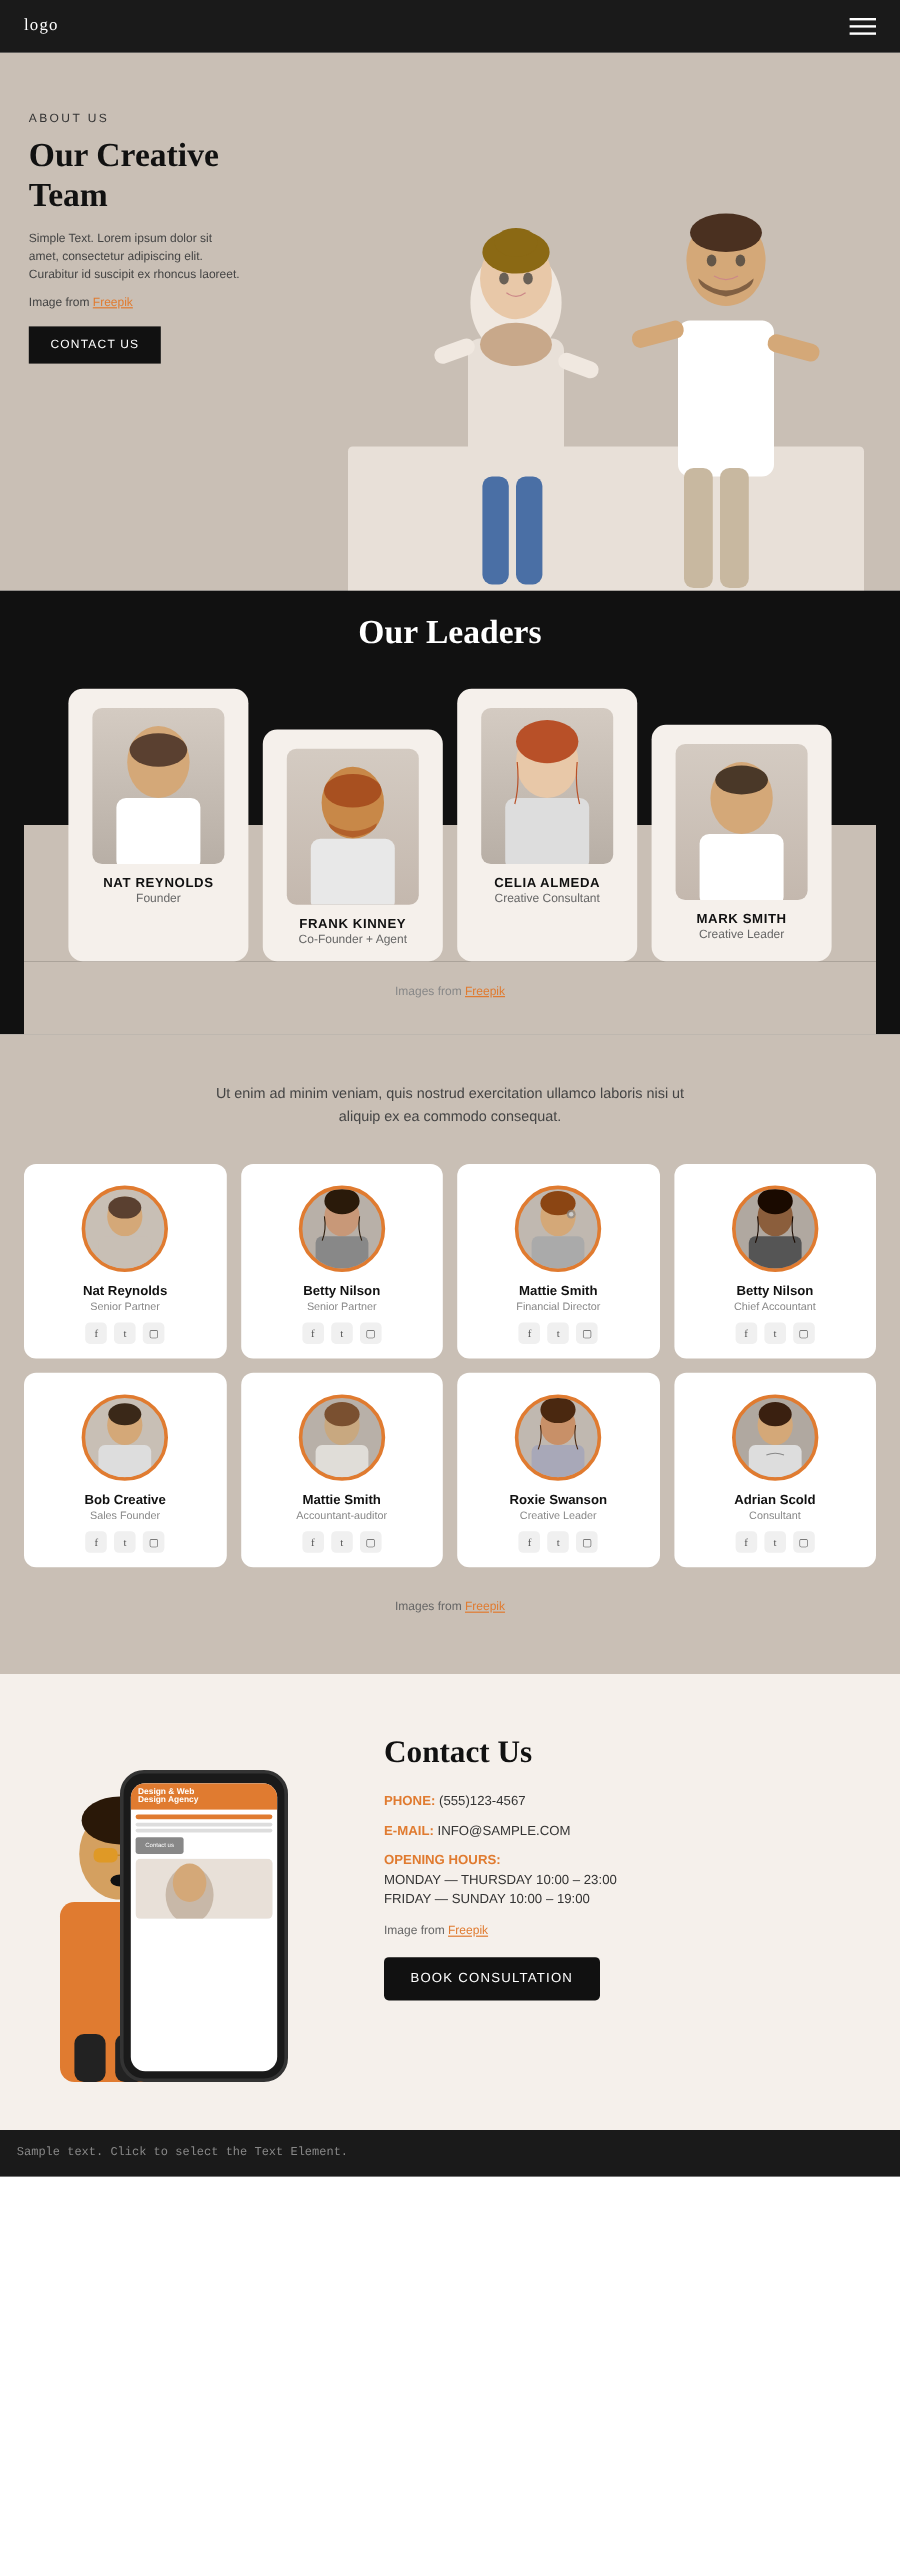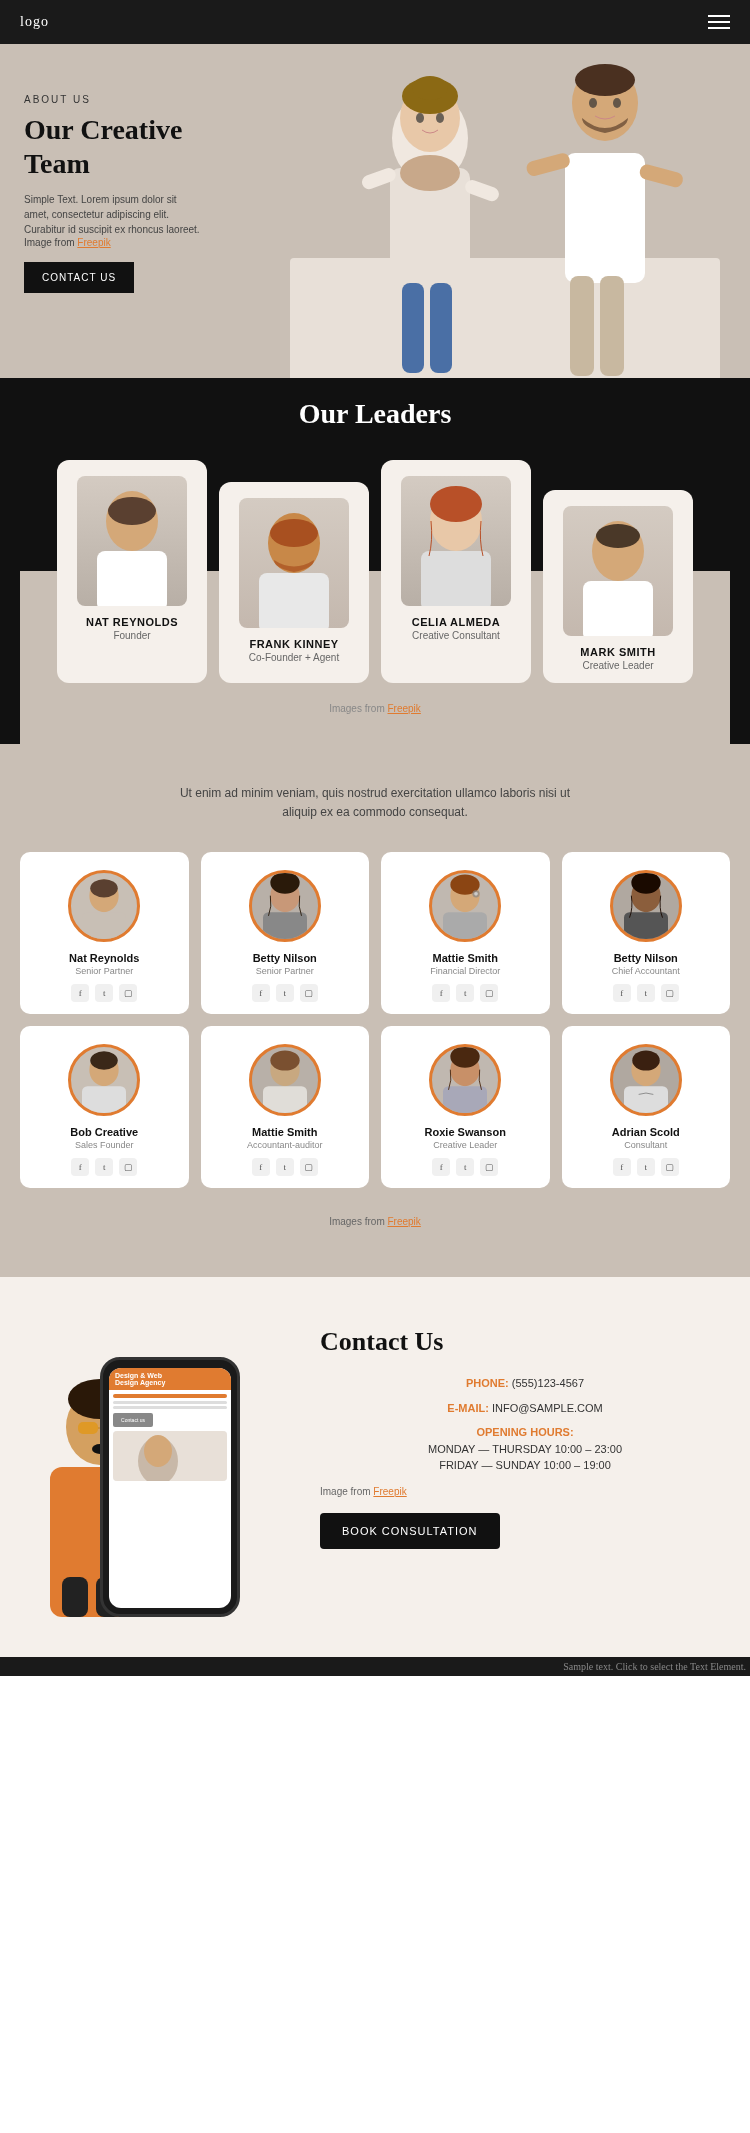--- a/index.html
+++ b/index.html
@@ -15,21 +15,21 @@
       height: 44px;
     }
     .nav-logo { color: #fff; font-size: 14px; letter-spacing: 1px; }
     .nav-menu { display: flex; flex-direction: column; gap: 4px; cursor: pointer; }
     .nav-menu span { display: block; width: 22px; height: 2px; background: #fff; }
 
     
     .hero {
       position: relative;
       background: #c9bfb5;
-      height: 334px;
+      height: 448px;
       overflow: hidden;
       display: flex;
       align-items: flex-end;
     }
     .hero-text {
       position: absolute;
       left: 24px;
       top: 50px;
       z-index: 2;
       max-width: 180px;
@@ -47,20 +47,21 @@
       font-weight: 700;
       color: #111;
       line-height: 1.2;
       margin-bottom: 12px;
     }
     .hero-text p {
       font-size: 10px;
       color: #444;
       line-height: 1.5;
       font-family: sans-serif;
+      margin-bottom: 10px;
     }
     .hero-text .freepik-link {
       font-size: 10px;
       color: #444;
       font-family: sans-serif;
       margin-bottom: 14px;
     }
     .hero-text .freepik-link a {
       color: #e07b30;
       text-decoration: underline;
@@ -260,21 +261,20 @@
       font-weight: 700;
       color: #111;
       margin-bottom: 18px;
     }
     .contact-row {
       font-family: sans-serif;
       font-size: 11px;
       color: #333;
       margin-bottom: 8px;
       line-height: 1.5;
-      text-align: center;
     }
     .contact-row .label {
       color: #e07b30;
       font-weight: 700;
       text-transform: uppercase;
     }
     .contact-freepik {
       font-size: 10px;
       color: #666;
       font-family: sans-serif;
@@ -291,25 +291,25 @@
       text-transform: uppercase;
       cursor: pointer;
       font-family: sans-serif;
       margin-top: 16px;
       border-radius: 4px;
     }
 
     
     .footer {
       background: #1a1a1a;
-      text-align: right;
-      padding: 4px;
+      text-align: left;
+      padding: 14px;
       color: #888;
       font-size: 10px;
-      font-family: Liberation Serif, serif;
+      font-family: Liberation Mono, monospace;
     }
 
     
     .lp1 { background: linear-gradient(180deg, #d4cbc2 0%, #b8afa6 100%); }
     .lp2 { background: linear-gradient(180deg, #d4cbc2 0%, #c4b8ae 100%); }
     .lp3 { background: linear-gradient(180deg, #d4cbc2 0%, #b8afa6 100%); }
     .lp4 { background: linear-gradient(180deg, #d4cbc2 0%, #c4b8ae 100%); }
 
     
     .pp1 { background: #c8bfb5; }
@@ -447,21 +447,21 @@
         <svg viewBox="0 0 110 130" width="110" height="130">
           <ellipse cx="55" cy="45" rx="26" ry="30" fill="#d4a878"></ellipse>
           <rect x="20" y="75" width="70" height="60" rx="8" fill="#fff"></rect>
           <ellipse cx="55" cy="35" rx="24" ry="14" fill="#5a4030"></ellipse>
         </svg>
       </div>
       <div class="leader-name">NAT REYNOLDS</div>
       <div class="leader-role">Founder</div>
     </div>
 
-    <div class="leader-card tall" style="margin-top:22px;z-index:3;position:relative;">
+    <div class="leader-card tall" style="margin-top:34px;z-index:3;position:relative;">
       <div class="leader-avatar-box lp2">
         <svg viewBox="0 0 110 130" width="110" height="130">
           <ellipse cx="55" cy="45" rx="26" ry="30" fill="#c88848"></ellipse>
           <rect x="20" y="75" width="70" height="60" rx="8" fill="#e8e8e8"></rect>
           <ellipse cx="55" cy="35" rx="24" ry="14" fill="#a85020"></ellipse>
           <path d="M35 62 Q55 75 75 62 Q75 70 55 74 Q35 70 35 62" fill="#a85020" opacity="0.7"></path>
         </svg>
       </div>
       <div class="leader-name">FRANK KINNEY</div>
       <div class="leader-role">Co-Founder + Agent</div>

